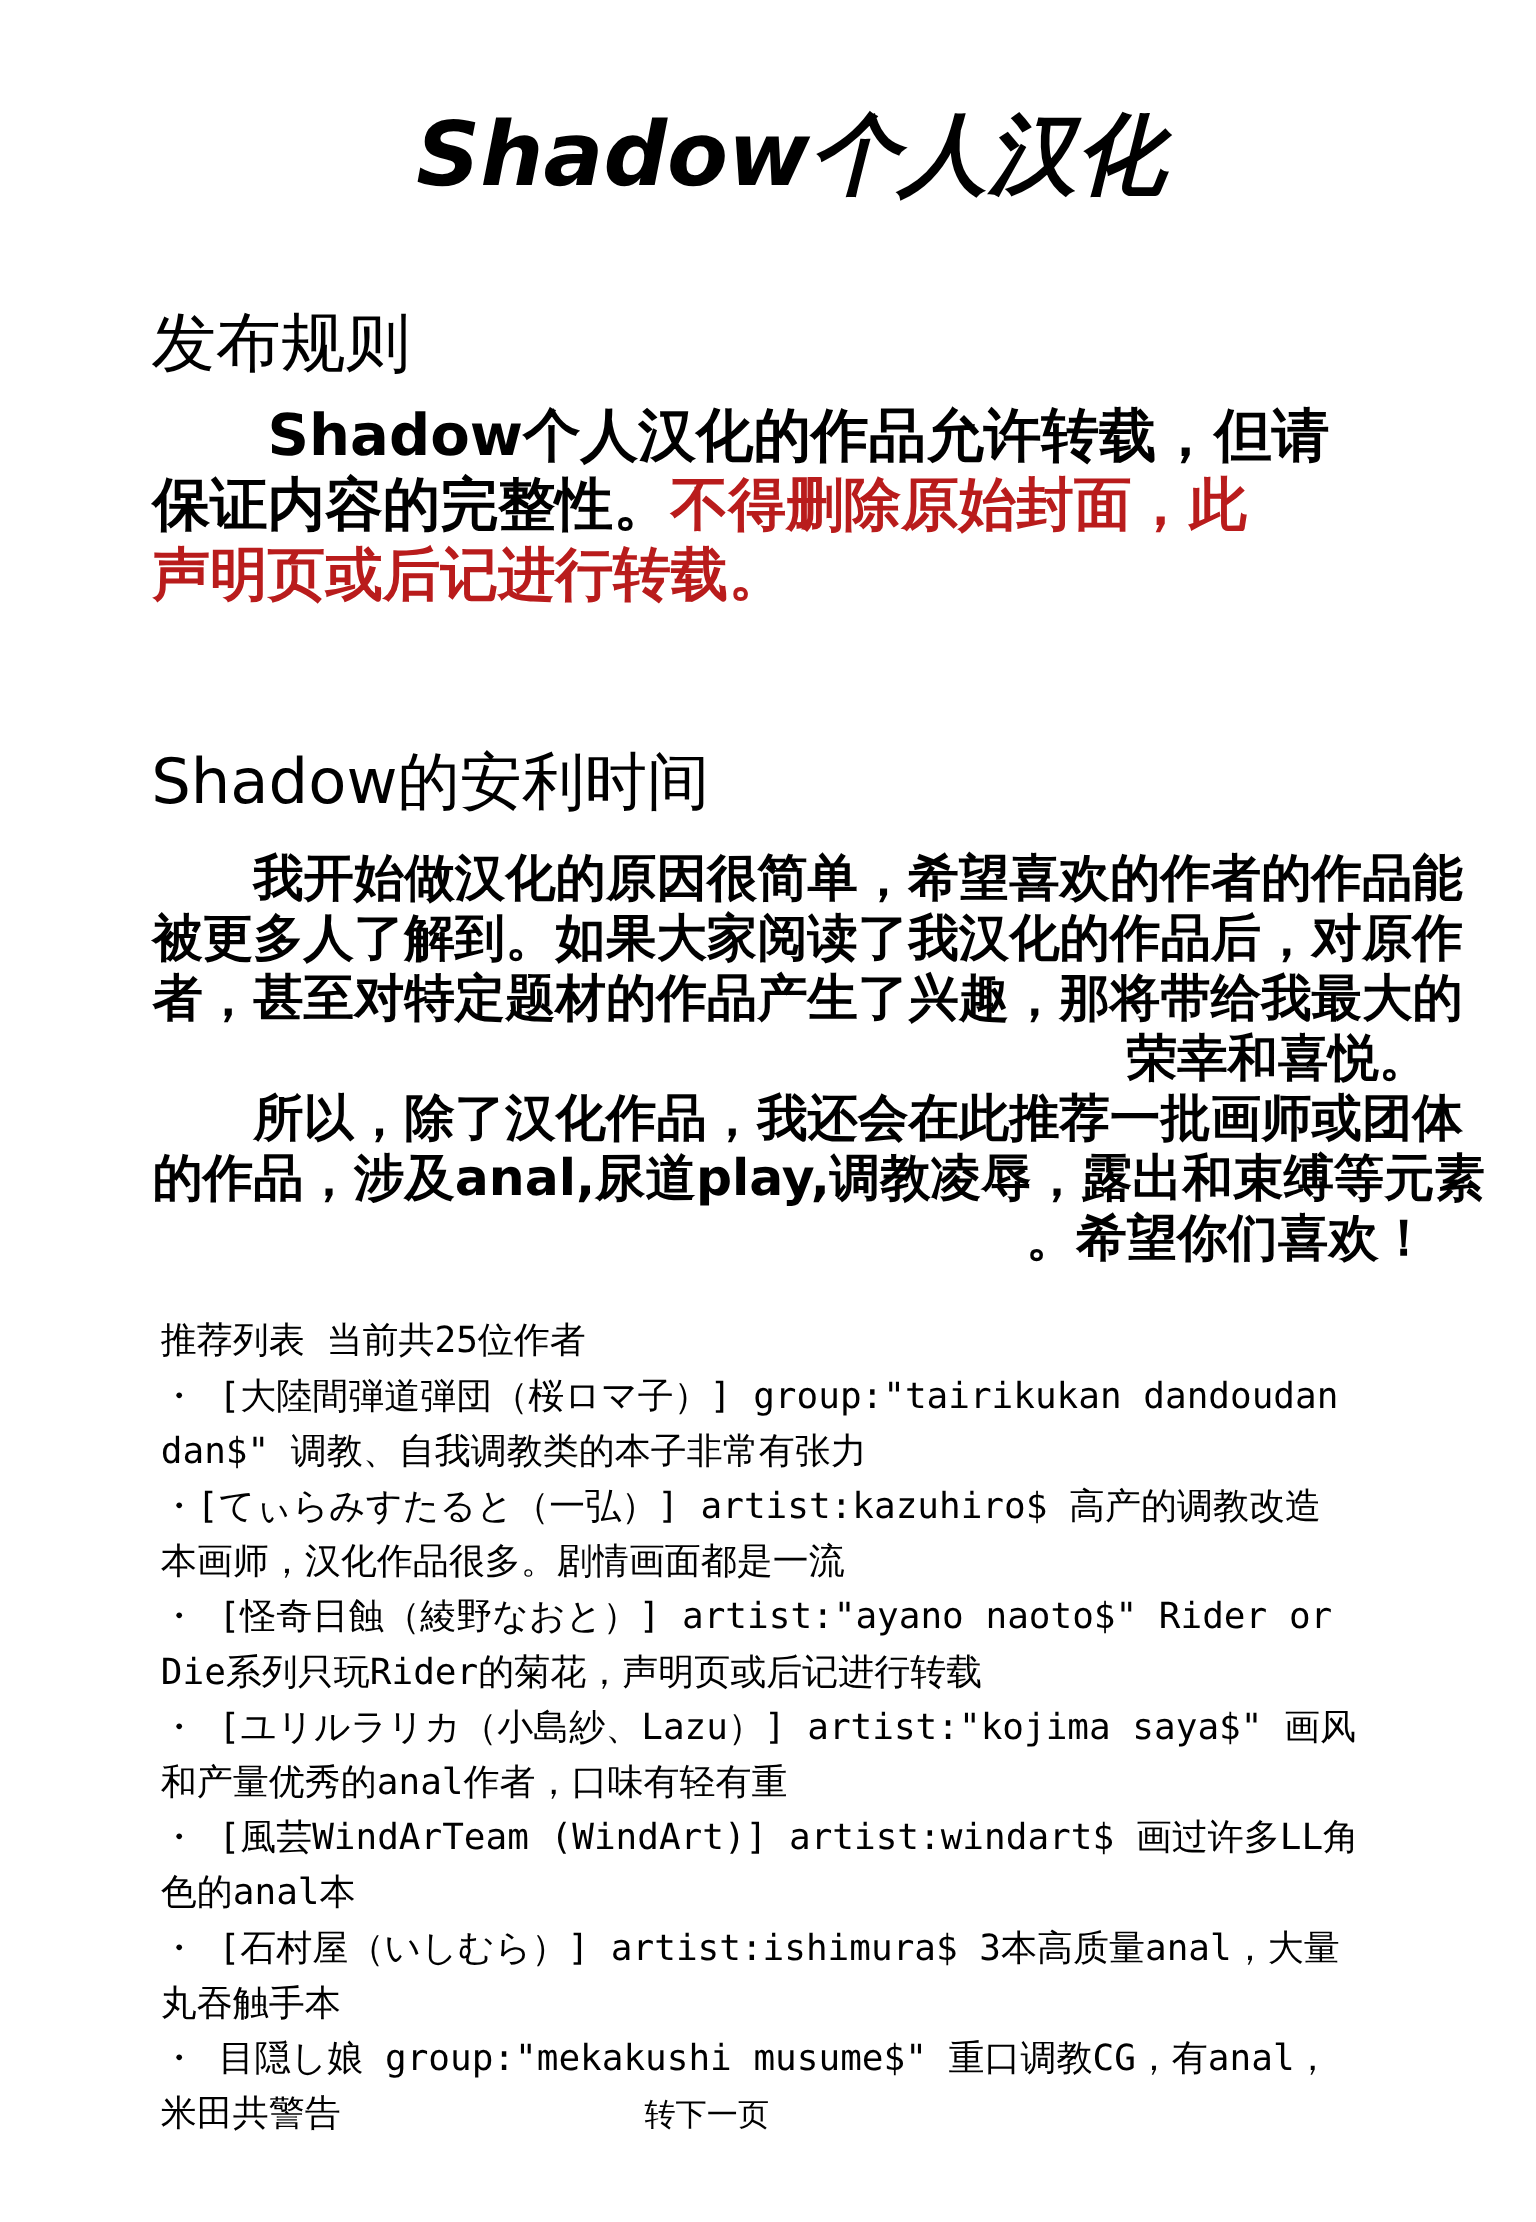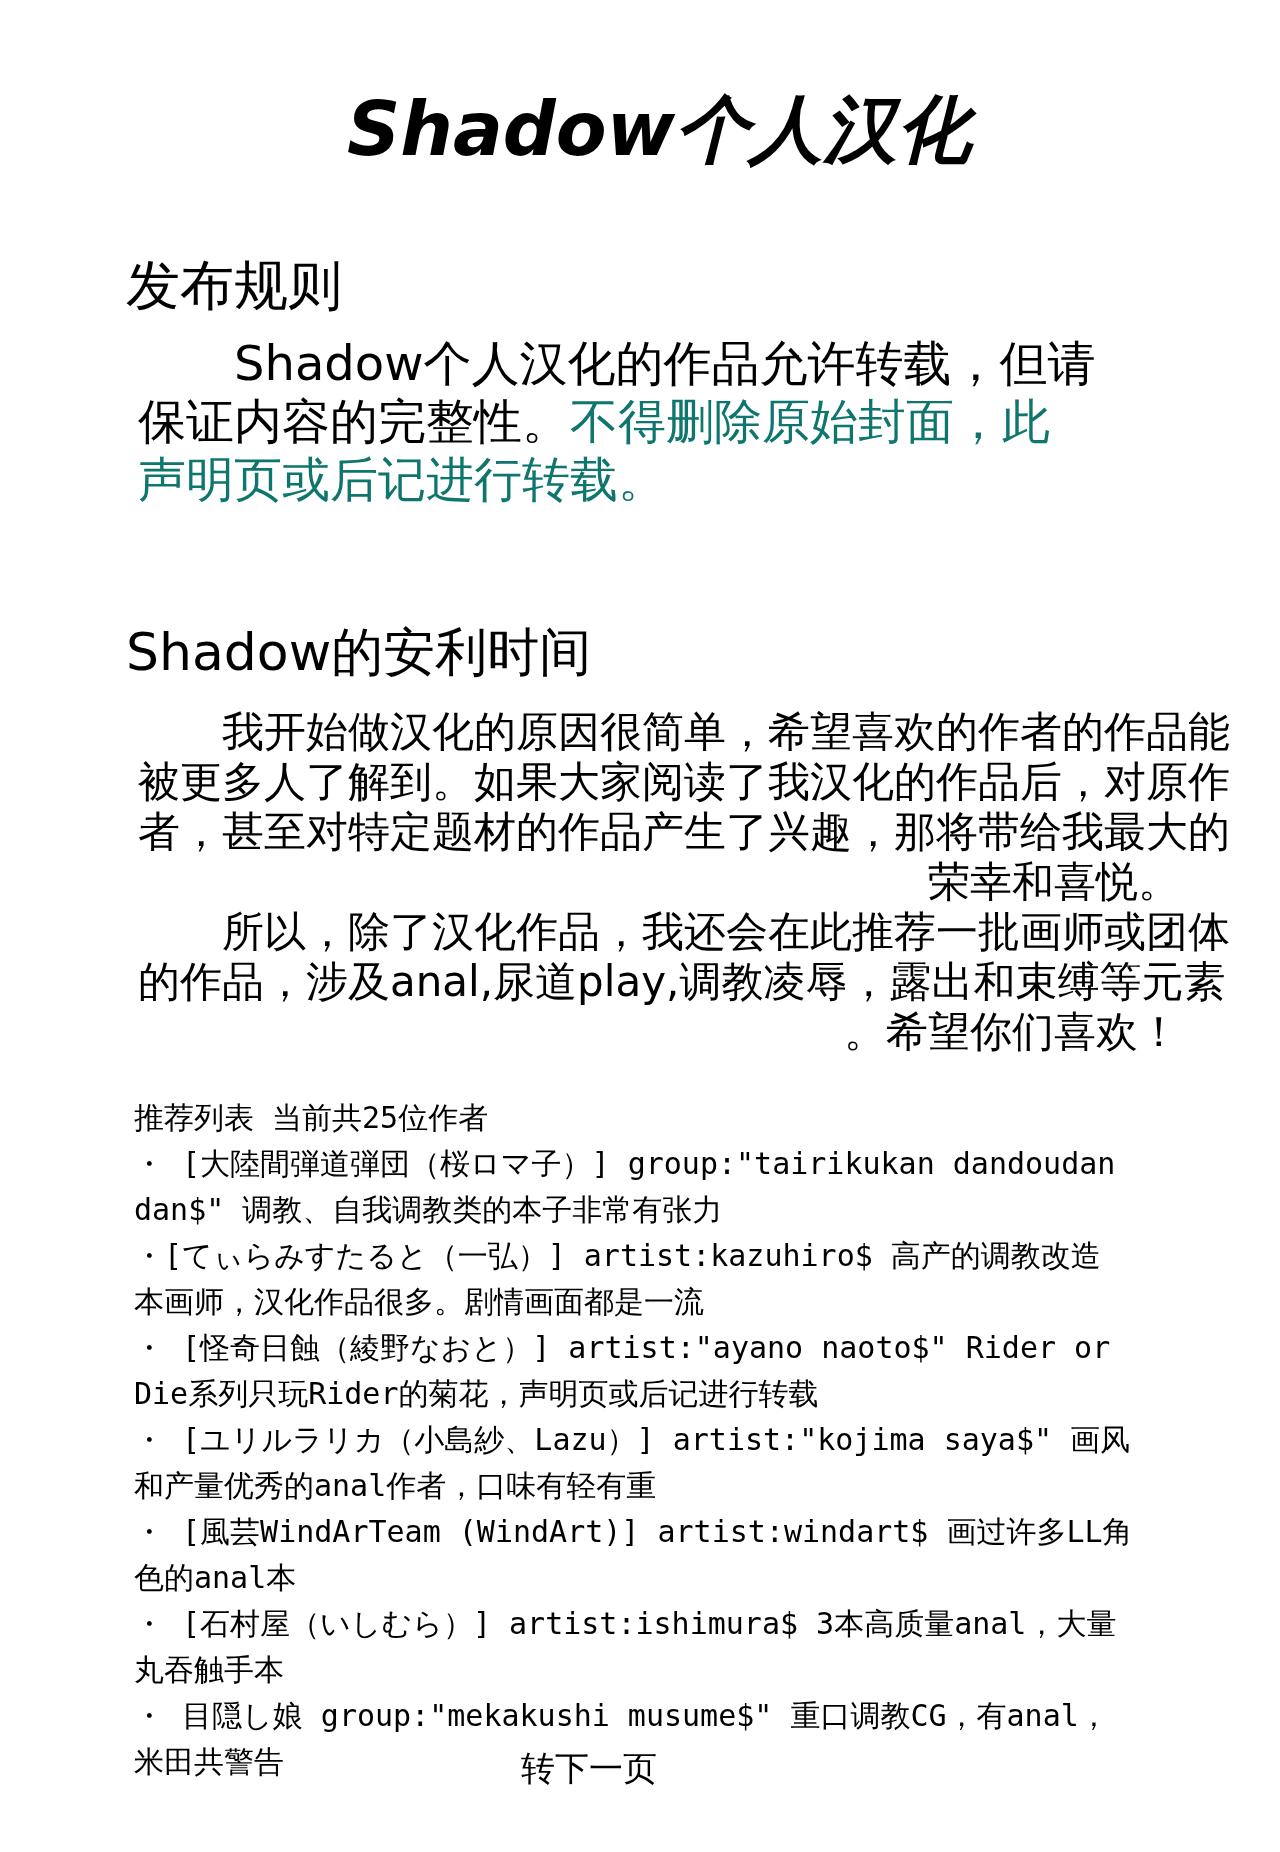--- a/index.html
+++ b/index.html
@@ -36,21 +36,22 @@
     margin-top: 88px;
     font-size: 54px;
     line-height: 1.1;
   }
   .h-rec {
     margin-top: 116px;
     font-size: 52px;
     line-height: 1.1;
   }
   .para {
-    margin: 12px;
+    margin: 1px;
+    font-weight: bold;
   }
   .para-rules {
     margin-top: 18px;
     font-size: 48px;
     line-height: 58px;
   }
   .para-rec {
     margin-top: 26px;
     font-size: 42px;
     line-height: 50px;
@@ -63,29 +64,29 @@
     line-height: 46px;
     font-family: "DejaVu Sans Mono", "DejaVu Sans", sans-serif;
   }
   .line {
     white-space: nowrap;
   }
   .line.indent {
     text-indent: 2em;
   }
   .red {
-    color: #0f766e;
+    color: #b91c1c;
   }
   .footer {
     position: absolute;
     top: 1748px;
     left: 0;
     width: 1178px;
     text-align: center;
-    font-size: 34px;
+    font-size: 26px;
     line-height: 1.2;
   }
 </style>
 </head>
 <body>
 
 <main class="content">
 
   <h1 class="doc-title">Shadow个人汉化</h1>
 

